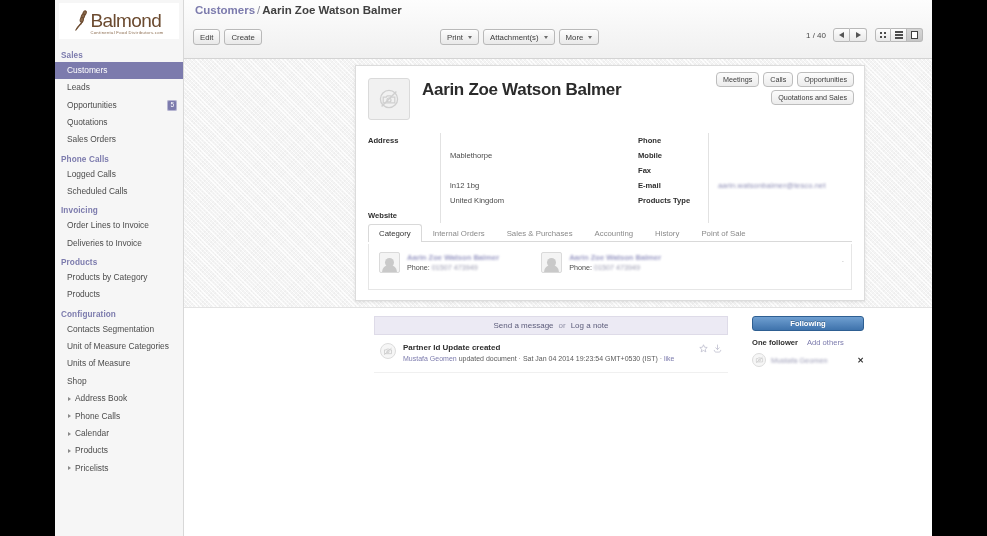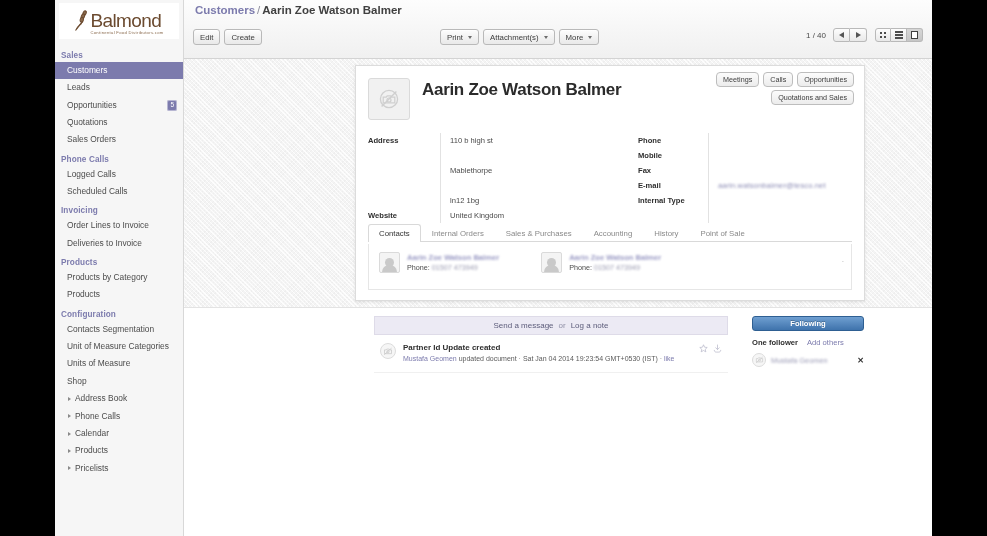--- a/index.html
+++ b/index.html
@@ -473,50 +473,49 @@
             <div class="fcol left">
               <div class="flabels">
                 <div class="flbl">Address</div>
                 <div class="flbl">&nbsp;</div>
                 <div class="flbl">&nbsp;</div>
                 <div class="flbl">&nbsp;</div>
                 <div class="flbl">&nbsp;</div>
                 <div class="flbl">Website</div>
               </div>
               <div class="fvalues">
-                <div class="addr-line">110 b high st</div>
                 <div class="addr-line">&nbsp;</div>
                 <div class="addr-line">Mablethorpe</div>
                 <div class="addr-line">&nbsp;</div>
                 <div class="addr-line">ln12 1bg</div>
                 <div class="addr-line">United Kingdom</div>
               </div>
             </div>
 
             <div class="fcol right">
               <div class="flabels">
                 <div class="flbl">Phone</div>
                 <div class="flbl">Mobile</div>
                 <div class="flbl">Fax</div>
                 <div class="flbl">E-mail</div>
-                <div class="flbl">Internal Type</div>
+                <div class="flbl">Products Type</div>
               </div>
               <div class="fvalues">
                 <div class="fval blank">&nbsp;</div>
                 <div class="fval blank">&nbsp;</div>
                 <div class="fval blank">&nbsp;</div>
                 <div class="fval redacted">aarin.watsonbalmer@tesco.net</div>
                 <div class="fval blank">&nbsp;</div>
               </div>
             </div>
           </div>
 
           <div class="tabs">
             <div class="tab active">
-              <span>Contacts</span>
+              <span>Category</span>
             </div>
             <div class="tab">
               <span>Internal Orders</span>
             </div>
             <div class="tab">
               <span>Sales &amp; Purchases</span>
             </div>
             <div class="tab">
               <span>Accounting</span>
             </div>

